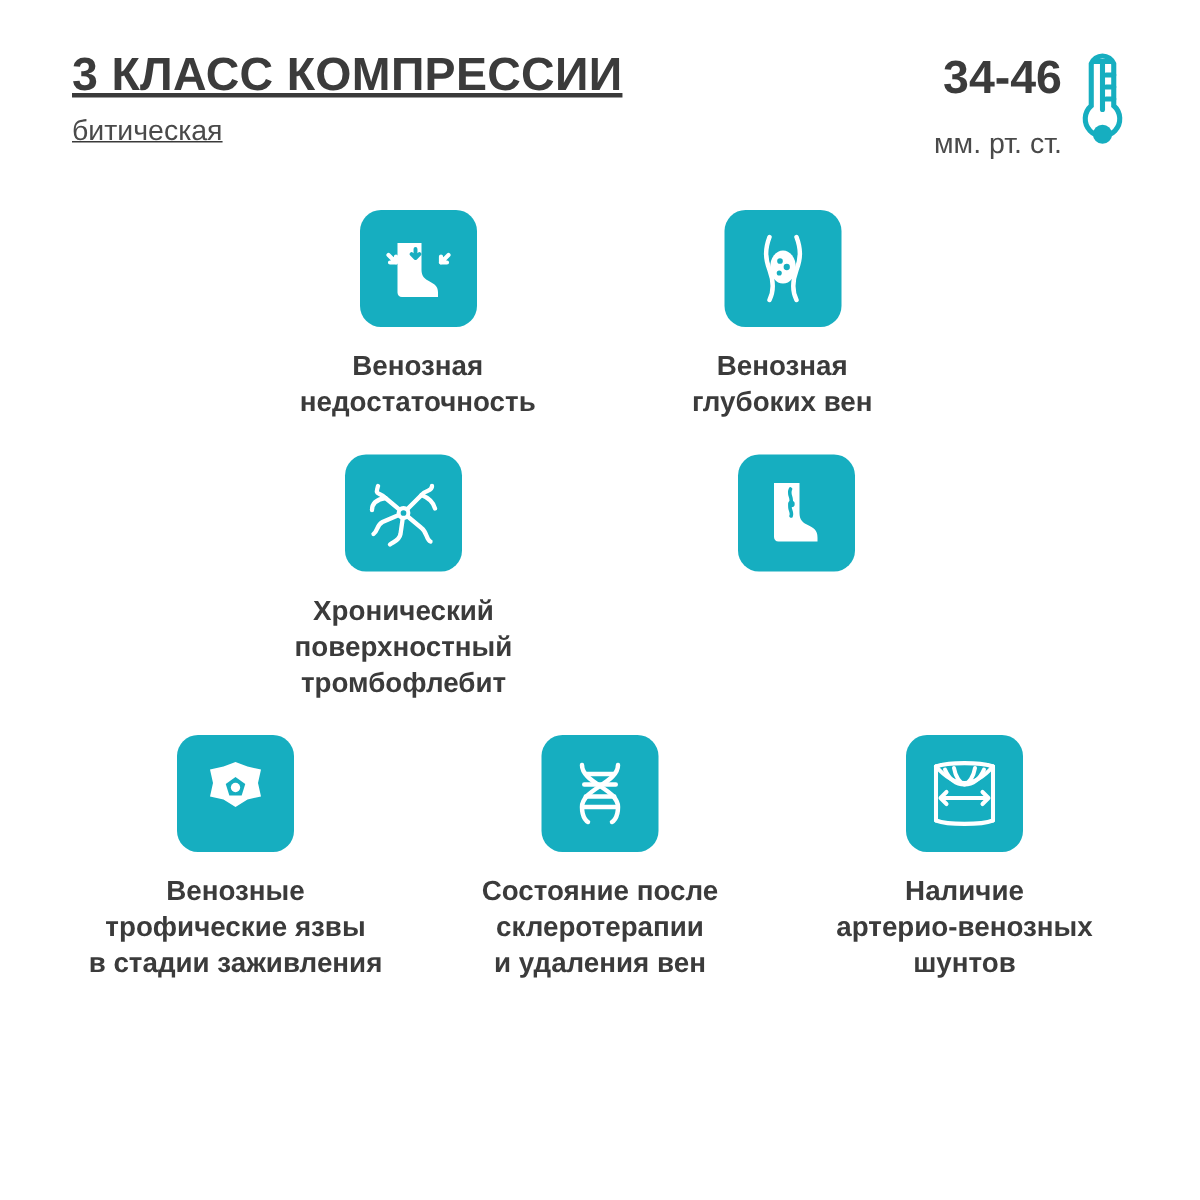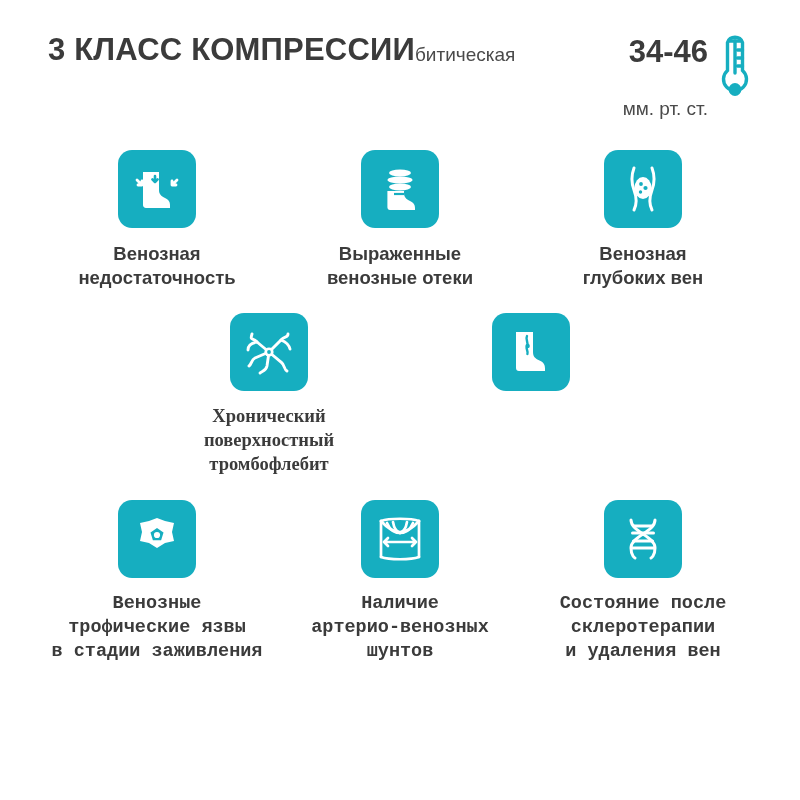--- a/index.html
+++ b/index.html
@@ -24,21 +24,22 @@
 
   
   .header {
     display: flex;
     align-items: flex-start;
     justify-content: space-between;
     padding: 0 18px 0 18px;
   }
   .header-left {
     display: flex;
-    flex-direction: row;
+    flex-direction: column;
+    text-decoration: underline;
   }
   .title {
     font-size: 31px;
     font-weight: bold;
     letter-spacing: 0.2px;
     color: #3b3b3b;
     line-height: 1.05;
     text-transform: uppercase;
   }
   .subtitle {
@@ -50,30 +51,29 @@
   .header-right {
     display: flex;
     align-items: flex-start;
     gap: 10px;
   }
   .pressure-block {
     display: flex;
     flex-direction: column;
     align-items: flex-end;
     padding-top: 2px;
-    gap: 24px;
   }
   .pressure-value {
     font-size: 31px;
     font-weight: bold;
     color: #3b3b3b;
     line-height: 1;
   }
   .pressure-unit {
-    margin-top: 7px;
+    margin-top: 19px;
     font-size: 19px;
     color: #4a4a4a;
   }
   .thermo-wrap {
     width: 34px;
     height: 76px;
     display: flex;
     align-items: flex-start;
     justify-content: center;
   }
@@ -81,21 +81,21 @@
   
   .rows {
     margin-top: 30px;
   }
   .row {
     display: flex;
     justify-content: center;
   }
   .row.row-1 { margin-top: 0; align-items: center; }
   .row.row-2 { margin-top: 24px; }
-  .row.row-3 { margin-top: 24px; font-family: Liberation Mono, monospace; }
+  .row.row-3 { margin-top: 24px; }
 
   .item {
     width: 243px;
     display: flex;
     flex-direction: column;
     align-items: center;
   }
   .tile {
     width: 78px;
     height: 78px;
@@ -108,21 +108,21 @@
   .tile svg { display: block; }
   .label {
     margin-top: 14px;
     text-align: center;
     font-size: 18.5px;
     font-weight: bold;
     line-height: 1.28;
     color: #3b3b3b;
     white-space: pre-line;
   }
-  .row-2 .item { width: 262px; font-family: Liberation Serif, serif; }
+  .row-2 .item { width: 262px; }
 </style>
 </head>
 <body>
 
 <div class="page">
 
   <div class="header">
     <div class="header-left">
       <div class="title">3 КЛАСС КОМПРЕССИИ</div>
       <div class="subtitle">битическая</div>
@@ -161,35 +161,20 @@
             <g stroke="#ffffff" stroke-width="2.8" stroke-linecap="round" fill="none">
               <path d="M5 16 l5 5 M10 21 l0 -4 M10 21 l-4 0"></path>
               <path d="M45 16 l-5 5 M40 21 l0 -4 M40 21 l4 0"></path>
             </g>
           </svg>
         </div>
         <div class="label">Венозная
 недостаточность</div>
       </div>
 
-      <div class="item">
-        <div class="tile">
-          <svg width="50" height="50" viewBox="0 0 50 50" aria-hidden="true">
-            <g fill="#ffffff">
-              <ellipse cx="25" cy="9" rx="11" ry="3.4"></ellipse>
-              <ellipse cx="25" cy="16" rx="12.5" ry="3.4"></ellipse>
-              <ellipse cx="25" cy="23" rx="11" ry="3.4"></ellipse>
-            </g>
-            <path d="M19 27 h10 v2 c0 4 2 6 6 8 c4 2 5 4 5 7 v2 H15 c-1.6 0-2.6-1.2-2.6-2.8 V27 z" fill="#ffffff"></path>
-            <path d="M19 30 h10" stroke="#16aec0" stroke-width="2.2"></path>
-          </svg>
-        </div>
-        <div class="label">Выраженные
-венозные отеки</div>
-      </div>
 
       <div class="item">
         <div class="tile">
           <svg width="50" height="50" viewBox="0 0 50 50" aria-hidden="true">
             <g fill="none" stroke="#ffffff" stroke-width="3" stroke-linecap="round">
               <path d="M16 4 c-3 8 -3 14 0 22 c3 8 3 14 0 20"></path>
               <path d="M34 4 c3 8 3 14 0 22 c-3 8 -3 14 0 20"></path>
             </g>
             <ellipse cx="25" cy="24" rx="8.5" ry="11" fill="#ffffff"></ellipse>
             <g fill="#16aec0">
@@ -252,48 +237,48 @@
             <circle cx="25" cy="21" r="3.1" fill="#ffffff"></circle>
           </svg>
         </div>
         <div class="label">Венозные
 трофические язвы
 в стадии заживления</div>
       </div>
 
       <div class="item">
         <div class="tile">
+          <svg width="50" height="50" viewBox="0 0 50 50" aria-hidden="true">
+            <g fill="none" stroke="#ffffff" stroke-width="3" stroke-linecap="round">
+              <path d="M13 6 C13 18 37 22 37 34 C37 42 33 44 33 44"></path>
+              <path d="M37 6 C37 18 13 22 13 34 C13 42 17 44 17 44"></path>
+              <path d="M16 12 h18 M14.5 19 h21 M15.5 27 h19 M14 34 h22"></path>
+            </g>
+          </svg>
+        </div>
+        <div class="label">Состояние после
+склеротерапии
+и удаления вен</div>
+      </div>
+
+      <div class="item">
+        <div class="tile">
           <svg width="54" height="54" viewBox="0 0 54 54" aria-hidden="true">
             <g fill="none" stroke="#ffffff" stroke-width="2.7" stroke-linecap="round">
               <path d="M8 9 c8 -3 30 -3 38 0"></path>
               <path d="M8 45 c8 3 30 3 38 0"></path>
               <path d="M8 9 v36 M46 9 v36"></path>
               <path d="M8 9 C16 18 22 20 27 20 C32 20 38 18 46 9"></path>
               <path d="M14 11 C17 18 22 21 27 21 M40 11 C37 18 32 21 27 21"></path>
               <path d="M20 10 C21 16 24 20 27 21 M34 10 C33 16 30 20 27 21"></path>
               <path d="M11 30 h32 M11 30 l4 -4 M11 30 l4 4 M43 30 l-4 -4 M43 30 l-4 4"></path>
             </g>
           </svg>
         </div>
         <div class="label">Наличие
 артерио-венозных
 шунтов</div>
       </div>
 
-      <div class="item">
-        <div class="tile">
-          <svg width="50" height="50" viewBox="0 0 50 50" aria-hidden="true">
-            <g fill="none" stroke="#ffffff" stroke-width="3" stroke-linecap="round">
-              <path d="M13 6 C13 18 37 22 37 34 C37 42 33 44 33 44"></path>
-              <path d="M37 6 C37 18 13 22 13 34 C13 42 17 44 17 44"></path>
-              <path d="M16 12 h18 M14.5 19 h21 M15.5 27 h19 M14 34 h22"></path>
-            </g>
-          </svg>
-        </div>
-        <div class="label">Состояние после
-склеротерапии
-и удаления вен</div>
-      </div>
-
     </div>
 
   </div>
 </div>
 
 </body></html>

